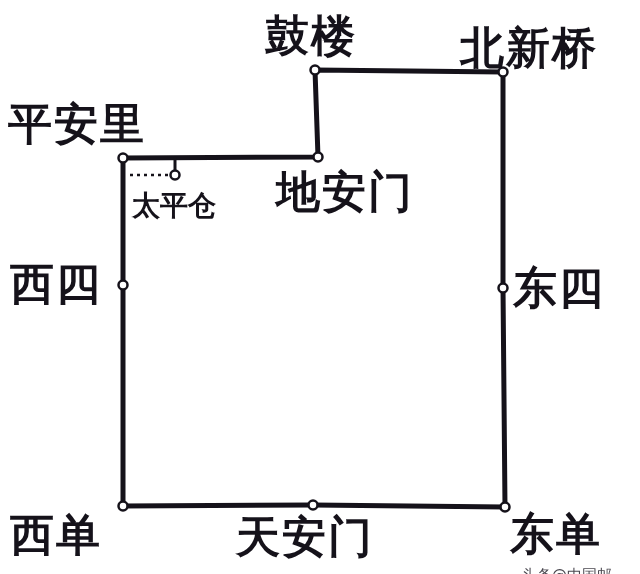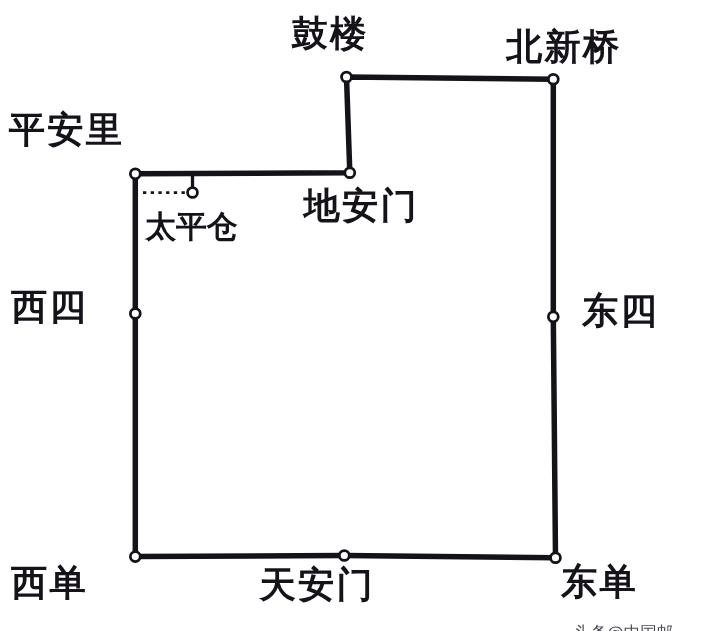--- a/index.html
+++ b/index.html
@@ -18,21 +18,21 @@
     .map-canvas {
       position: absolute;
       left: 0;
       top: 0;
       width: 640px;
       height: 574px;
     }
     .station-label {
       position: absolute;
       font-weight: bold;
-      font-size: 33px;
+      font-size: 44px;
       line-height: 1;
       letter-spacing: 2px;
       color: #15121a;
       white-space: nowrap;
     }
     .station-label.small {
       font-size: 28px;
       letter-spacing: 0px;
     }
     .watermark {
@@ -69,18 +69,18 @@
     <circle cx="505" cy="507" r="4.5"></circle>
   </g>
 </svg>
 
 <div class="station-label" style="left:265px; top:14px;">鼓楼</div>
 <div class="station-label" style="left:460px; top:14px;margin-top:12px;">北新桥</div>
 <div class="station-label" style="left:8px; top:103px;font-family:Liberation Serif, serif;">平安里</div>
 <div class="station-label small" style="left:132px; top:192px;">太平仓</div>
 <div class="station-label" style="left:276px; top:170px;text-align:right;">地安门</div>
 <div class="station-label" style="left:10px; top:262px;">西四</div>
-<div class="station-label" style="left:513px; top:266px;margin-left:16px;">东四</div>
+<div class="station-label" style="left:513px; top:266px;">东四</div>
 <div class="station-label" style="left:10px; top:513px;">西单</div>
 <div class="station-label" style="left:236px; top:515px;">天安门</div>
 <div class="station-label" style="left:510px; top:512px;text-align:right;">东单</div>
 
 <div class="watermark">头条@中国邮</div>
 
 </body></html>

